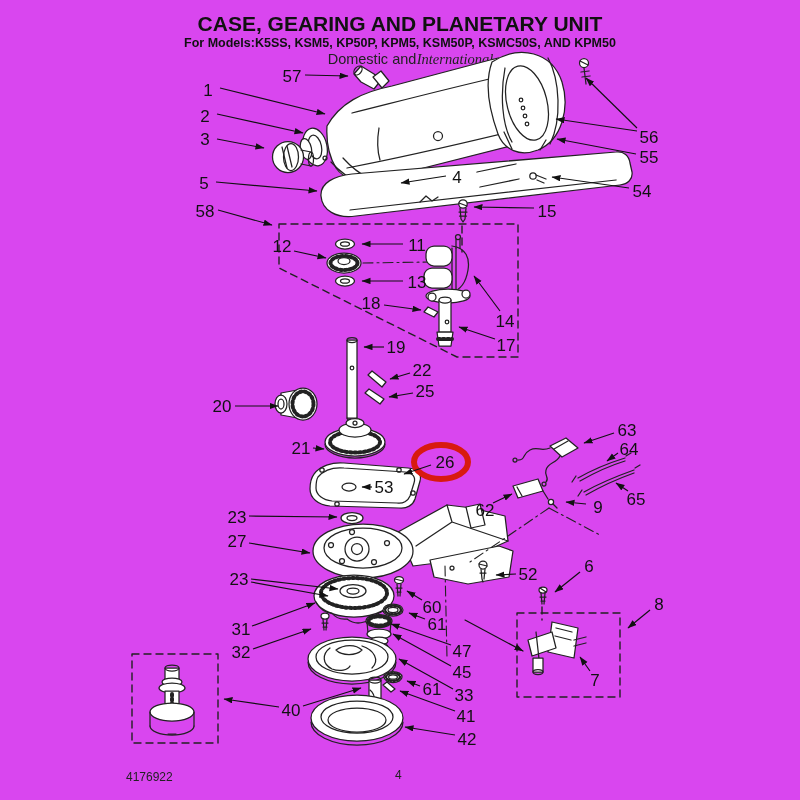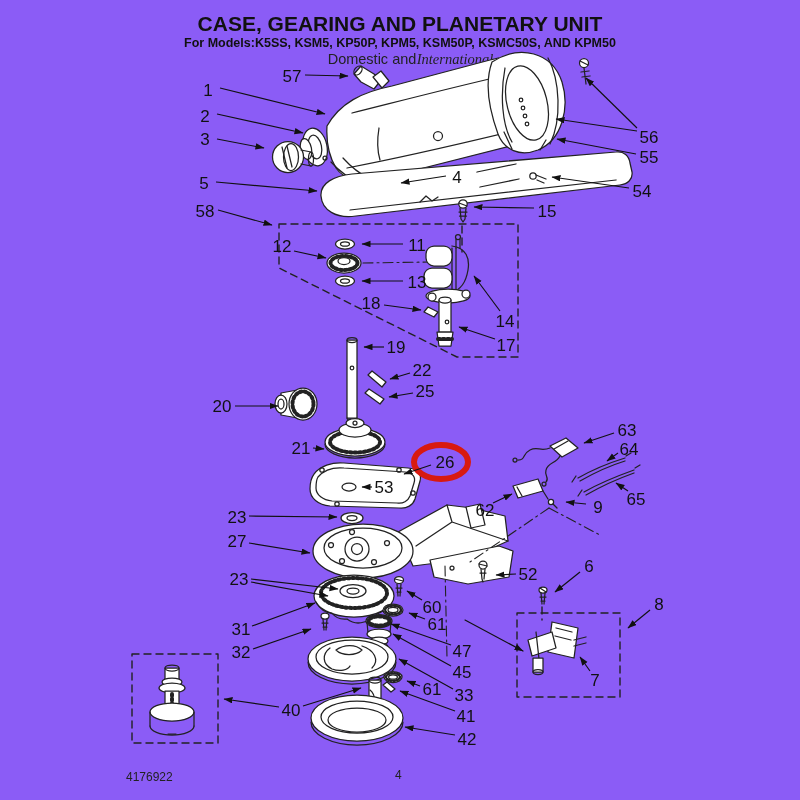--- a/index.html
+++ b/index.html
@@ -1,16 +1,16 @@
 <!DOCTYPE html>
 <html><head>
 <meta charset="utf-8">
 <style>
   html,body{margin:0;padding:0;background:#ffffff;}
-  .page{position:relative;width:800px;height:800px;background:#8b5cf6;overflow:hidden;
+  .page{position:relative;width:800px;height:800px;background:#d946ef;overflow:hidden;
         font-family:"Liberation Sans",sans-serif;}
   svg{position:absolute;left:0;top:0;}
   
   .art{fill:none;stroke:#222;stroke-width:1.25;stroke-linecap:round;stroke-linejoin:round;}
   .wf{fill:#ffffff;}
   .teeth{fill:none;stroke:#222;stroke-width:4;stroke-dasharray:2 2.6;}
   .knurl{fill:none;stroke:#222;stroke-width:2.6;stroke-dasharray:1.4 2;}
   .dash{stroke-dasharray:7 5;stroke-width:1.4;}
   .dashdot{stroke-dasharray:10 4 2 4;stroke-width:1.1;}
   .leader{stroke:#111;stroke-width:1.15;fill:none;}

